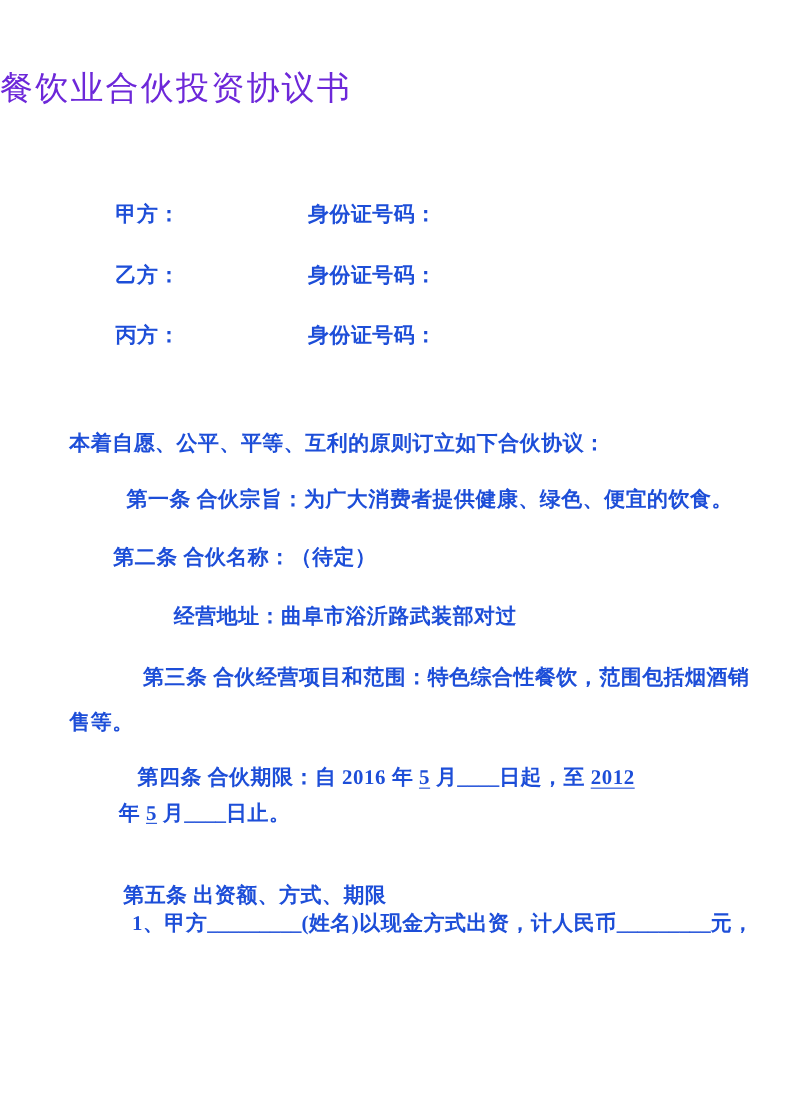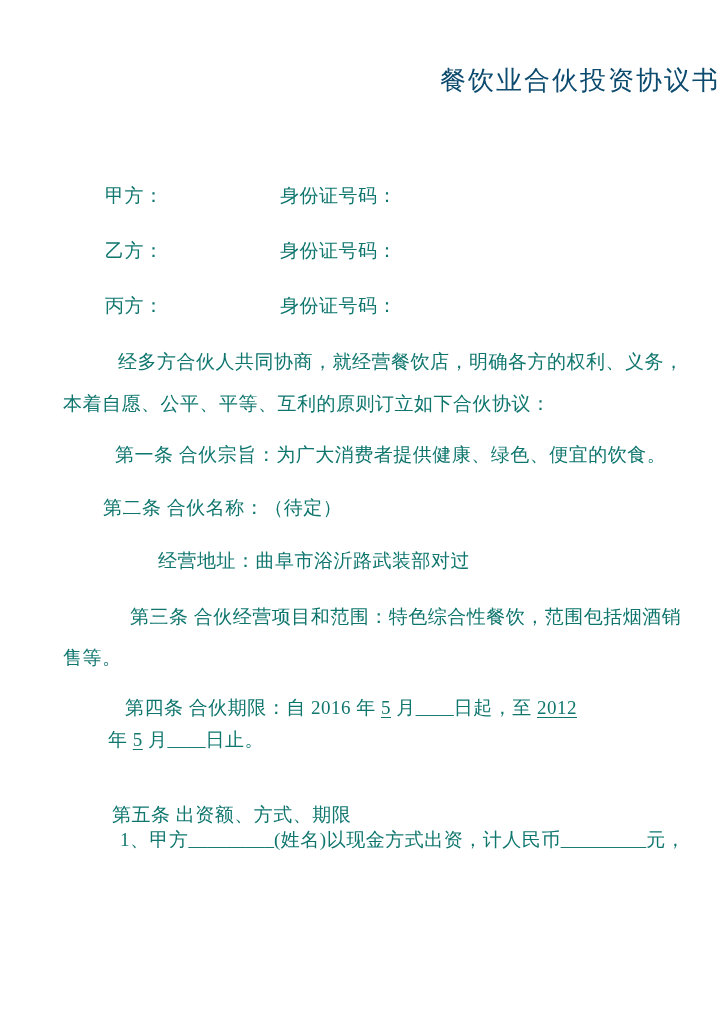--- a/index.html
+++ b/index.html
@@ -12,34 +12,34 @@
     position: relative;
     width: 720px; height: 1017px;
     background: #ffffff;
     overflow: hidden;
   }
   .line {
     position: absolute;
     white-space: nowrap;
     font-size: 19px;
     line-height: 22px;
-    font-weight: 400;
-    color: #0f766e;
+    font-weight: 700;
+    color: #1d4ed8;
     letter-spacing: 0.5px;
   }
   .doc-title {
     position: absolute;
     top: 64px; left: 0;
     width: 720px;
-    text-align: right;
-    font-size: 26px;
+    text-align: left;
+    font-size: 30px;
     line-height: 34px;
     font-weight: 400;
     letter-spacing: 2px;
-    color: #0c4a6e;
+    color: #6d28d9;
   }
   .party-row .id-label { position: absolute; left: 175px; top: 0; }
   .u { text-decoration: underline; text-underline-offset: 3px; }
   .blank { letter-spacing: 0; }
 </style>
 </head>
 <body>
 
 <div class="page">
 
@@ -53,21 +53,20 @@
   <div class="line party-row" style="top:240px; left:105px;">
     <span>乙方：</span>
     <span class="id-label">身份证号码：</span>
   </div>
 
   <div class="line party-row" style="top:295px; left:105px;">
     <span>丙方：</span>
     <span class="id-label">身份证号码：</span>
   </div>
 
-  <div class="line" style="top:351px; left:118px;">经多方合伙人共同协商，就经营餐饮店，明确各方的权利、义务，</div>
   <div class="line" style="top:393px; left:63px;">本着自愿、公平、平等、互利的原则订立如下合伙协议：</div>
 
   <div class="line" style="top:444px; left:115px;">第一条 合伙宗旨：为广大消费者提供健康、绿色、便宜的饮食。</div>
 
   <div class="line" style="top:497px; left:103px;">第二条 合伙名称：（待定）</div>
 
   <div class="line" style="top:550px; left:158px;">经营地址：曲阜市浴沂路武装部对过</div>
 
   <div class="line" style="top:606px; left:110px;margin-left:20px;">第三条 合伙经营项目和范围：特色综合性餐饮，范围包括烟酒销</div>
   <div class="line" style="top:647px; left:63px;">售等。</div>

